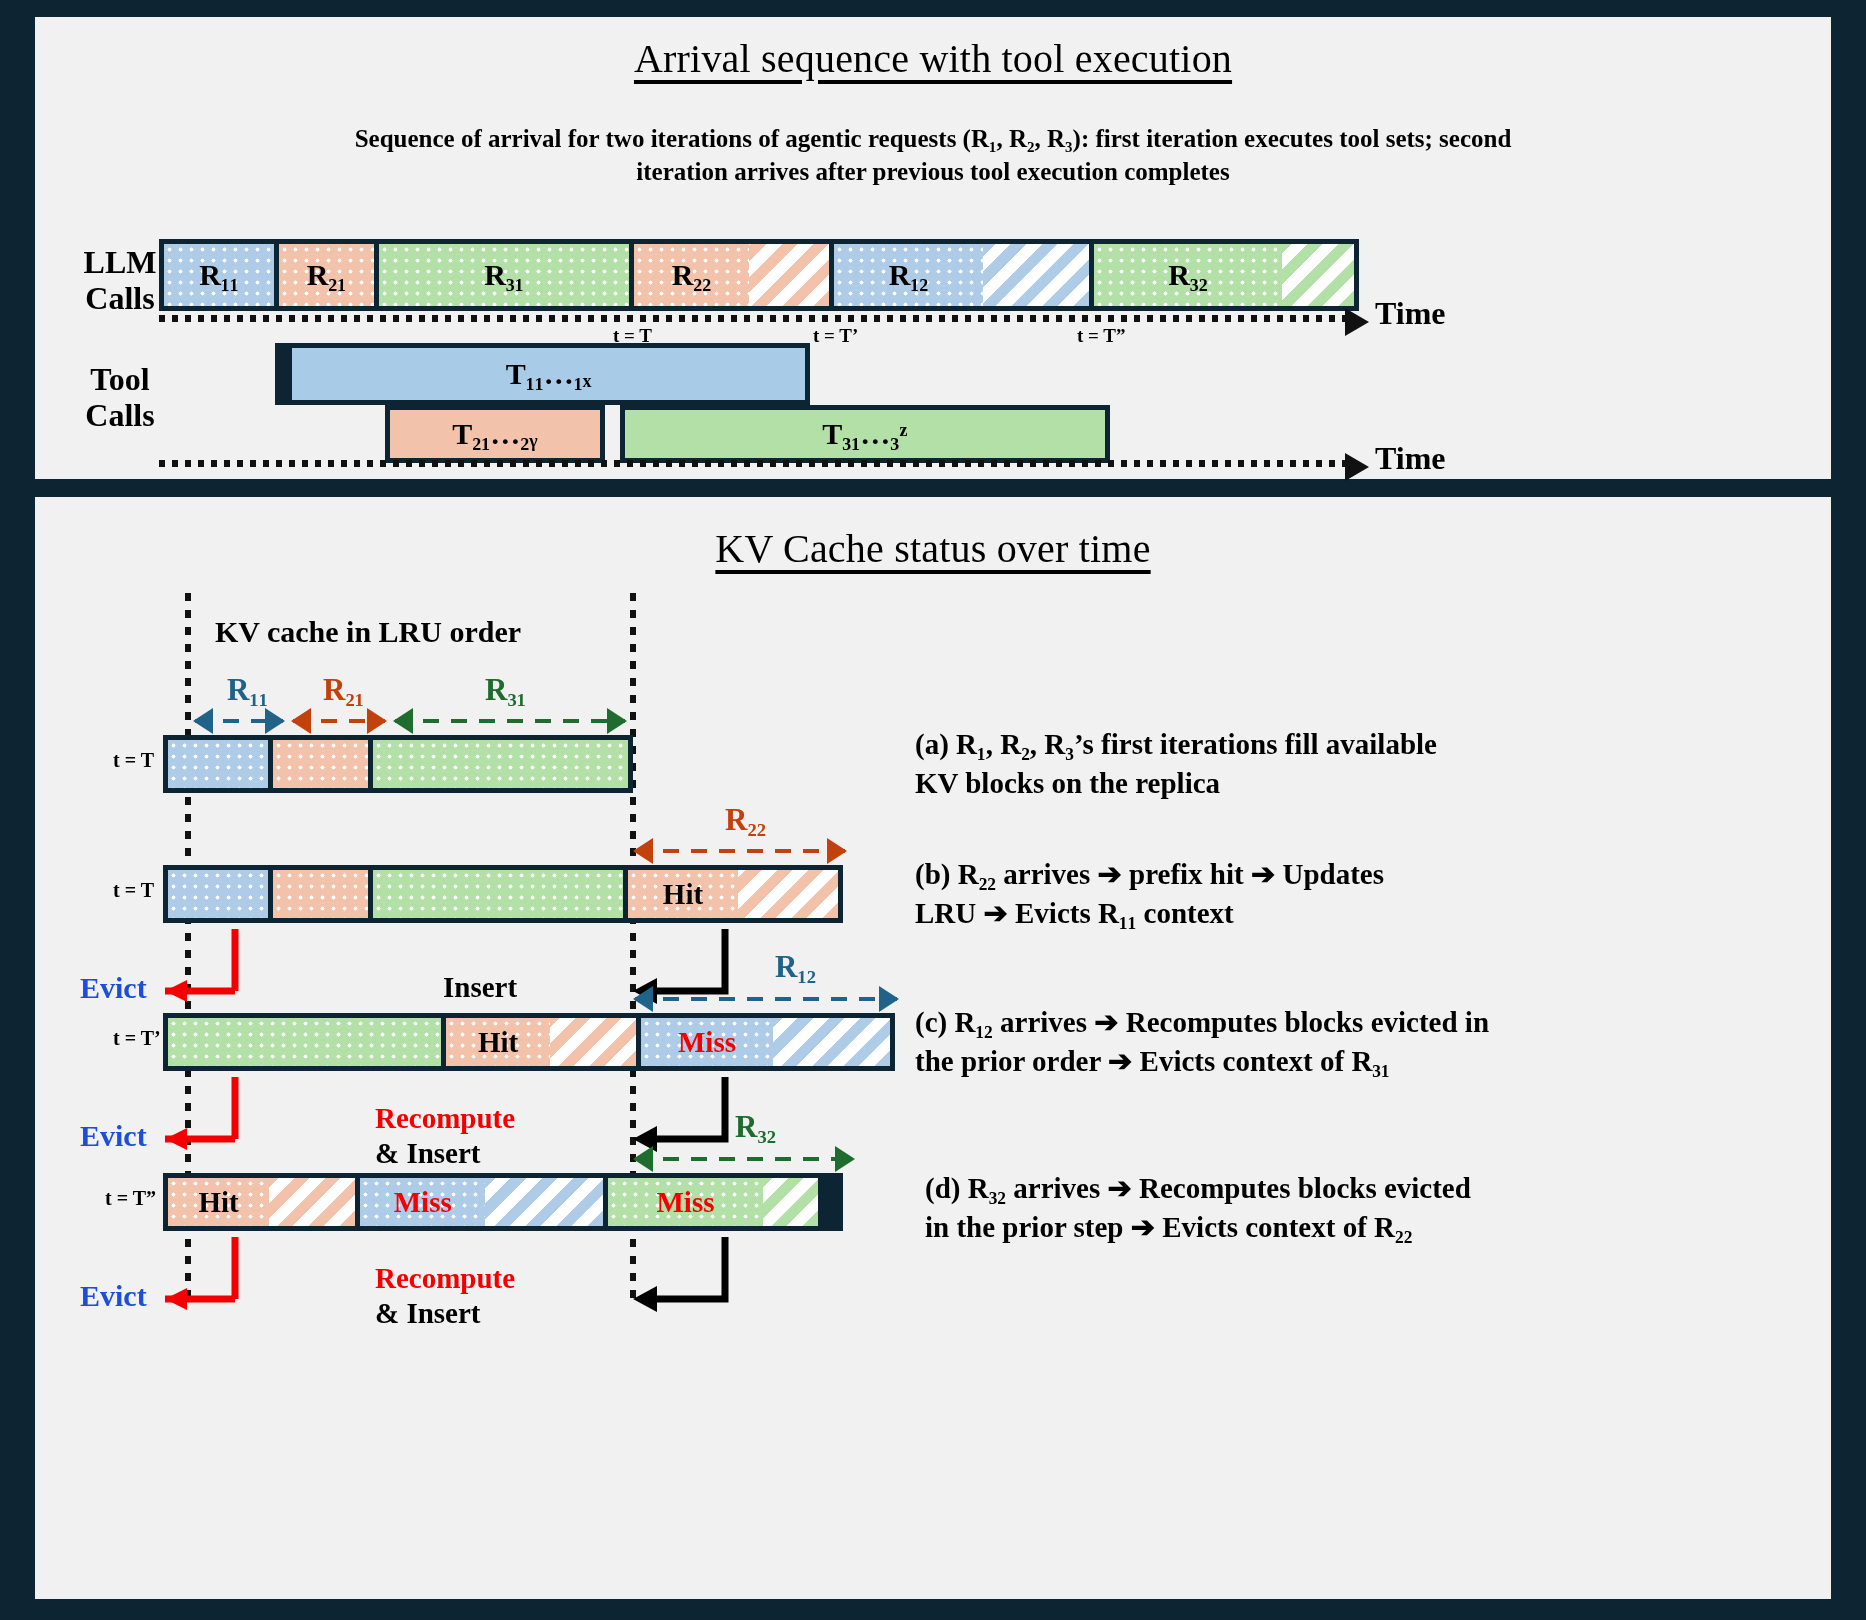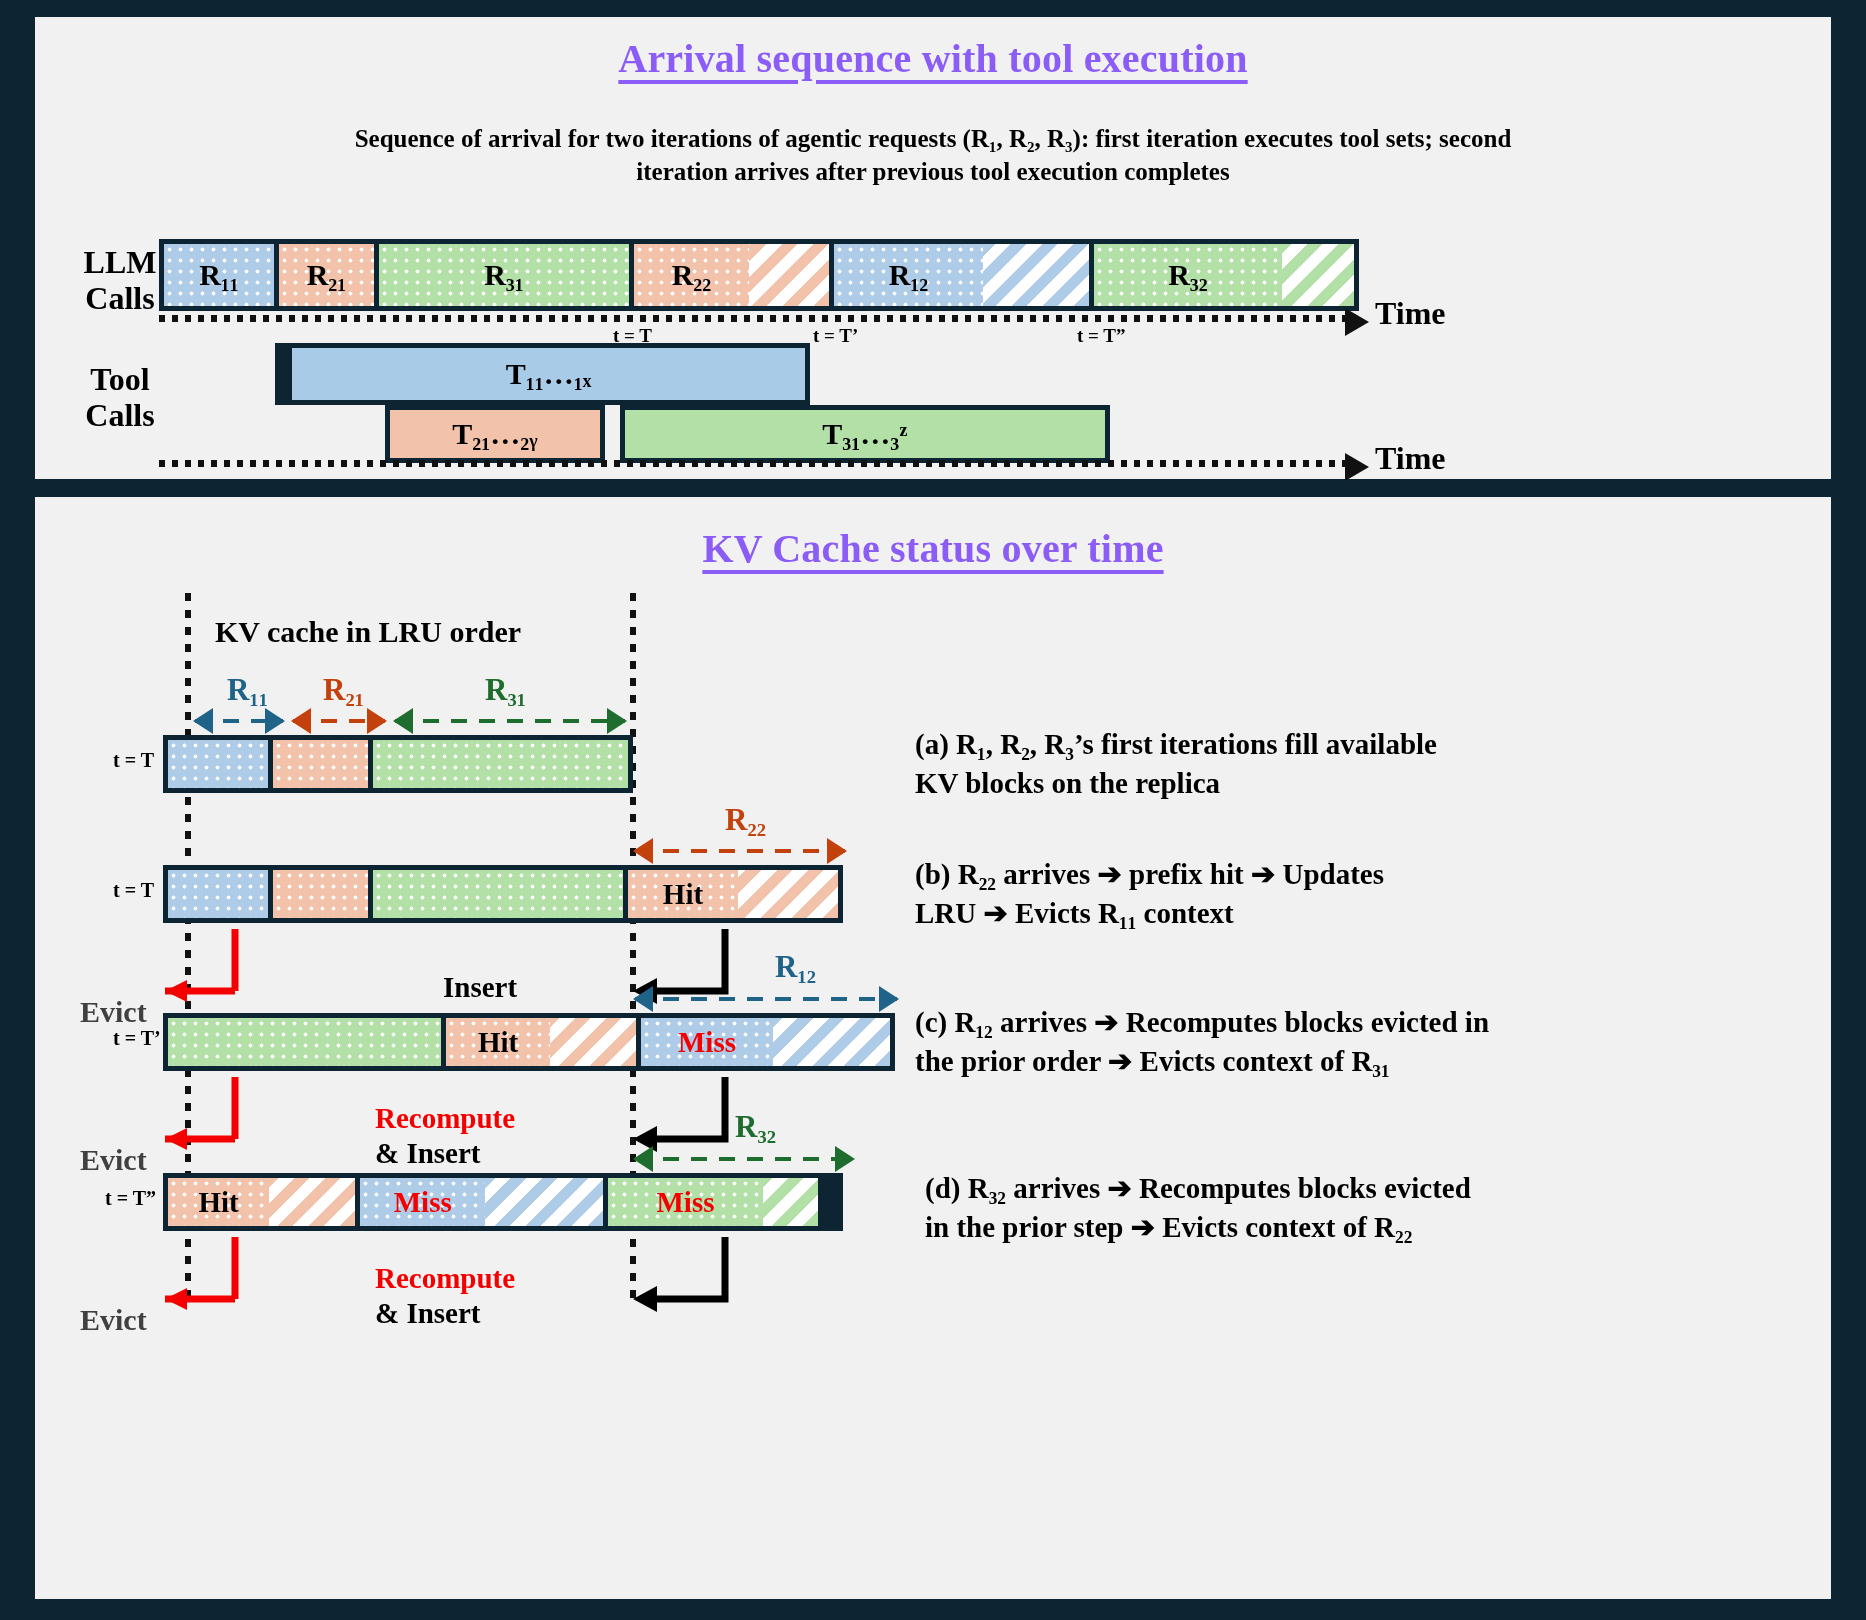--- a/index.html
+++ b/index.html
@@ -16,23 +16,23 @@
     position:absolute;
     background:#f1f1f1;
     border:5px solid #0d2433;
     left:30px;
   }
   #panel-top  { top:12px;  width:1806px; height:472px; }
   #panel-bot  { top:492px; width:1806px; height:1112px; }
 
   .title {
     text-align:center;
-    font-weight:bold;
+    font-weight:normal;
     font-size:40px;
-    color:#8b5cf6;
+    color:#000000;
     text-decoration:underline;
     text-underline-offset:8px;
     letter-spacing:.2px;
   }
   .subtitle {
     text-align:center;
     font-weight:bold;
     font-size:25px;
     color:#000;
     line-height:1.32;
@@ -175,23 +175,22 @@
     font-weight:bold;
     font-size:29px;
     color:#000;
     line-height:1.33;
     width:720px;
   }
   .evict {
     position:absolute;
     font-weight:bold;
     font-size:30px;
-    color:#404040;
+    color:#1d4ed8;
     white-space:nowrap;
-    margin-top:24px;
   }
   .ins {
     position:absolute;
     font-weight:bold;
     font-size:29px;
     color:#000;
     text-align:left;
     line-height:1.2;
   }
   .ins.red { color:#f50000; }

